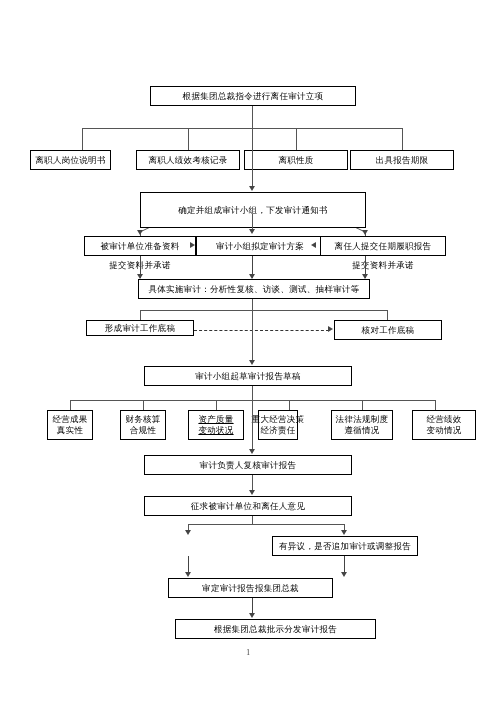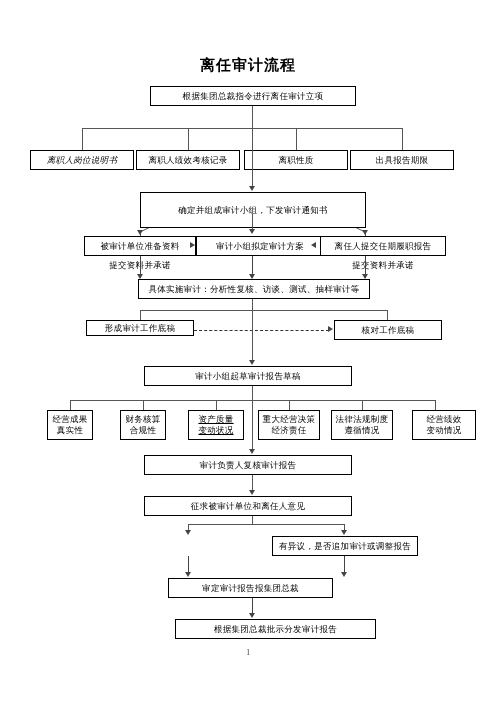--- a/index.html
+++ b/index.html
@@ -122,40 +122,39 @@
     text-align: center;
     font-size: 7.5px;
     color: #333333;
   }
 </style>
 </head>
 <body>
 
 <div id="page">
 
-  <div class="title">离任审计流程</div>
 
   <svg class="svg-layer" viewBox="0 0 496 702">
 
     <line x1="175" y1="215" x2="140" y2="232" stroke="#555555" stroke-width="1"></line>
     <line x1="330" y1="215" x2="365" y2="232" stroke="#555555" stroke-width="1"></line>
   </svg>
 
   <div class="box" style="left:150px; top:86px; width:206px; height:20px;">根据集团总裁指令进行离任审计立项</div>
 
   <div class="vline" style="left:252px; top:106px; height:22px;"></div>
 
   <div class="hline" style="left:82px; top:128px; width:320px;"></div>
 
   <div class="vline" style="left:82px; top:128px; height:22px;"></div>
   <div class="vline" style="left:188px; top:128px; height:22px;"></div>
   <div class="vline" style="left:296px; top:128px; height:22px;"></div>
   <div class="vline" style="left:402px; top:128px; height:22px;"></div>
 
-  <div class="box" style="left:30px; top:150px; width:104px; height:20px;font-style:italic;">离职人岗位说明书</div>
+  <div class="box" style="left:30px; top:150px; width:81px; height:20px;">离职人岗位说明书</div>
   <div class="box" style="left:136px; top:150px; width:104px; height:20px;">离职人绩效考核记录</div>
   <div class="box" style="left:244px; top:150px; width:104px; height:20px;">离职性质</div>
   <div class="box" style="left:350px; top:150px; width:104px; height:20px;">出具报告期限</div>
 
   <div class="vline" style="left:252px; top:128px; height:58px;"></div>
   <div class="arrow-down" style="left:249px; top:186px;"></div>
 
   <div class="box" style="left:140px; top:192px; width:226px; height:36px;">确定并组成审计小组，下发审计通知书</div>
 
   <div class="vline" style="left:252px; top:214px; height:18px;"></div>
@@ -221,21 +220,21 @@
     <span class="ln">真实性</span>
   </div>
   <div class="box two-line" style="left:120px; top:410px; width:46px; height:30px;">
     <span class="ln">财务核算</span>
     <span class="ln">合规性</span>
   </div>
   <div class="box two-line" style="left:188px; top:410px; width:56px; height:30px;text-decoration:underline;">
     <span class="ln">资产质量</span>
     <span class="ln">变动状况</span>
   </div>
-  <div class="box two-line" style="left:258px; top:410px; width:62px; height:30px;">
+  <div class="box two-line" style="left:258px; top:410px; width:40px; height:30px;">
     <span class="ln">重大经营决策</span>
     <span class="ln">经济责任</span>
   </div>
   <div class="box two-line" style="left:331px; top:410px; width:62px; height:30px;">
     <span class="ln">法律法规制度</span>
     <span class="ln">遵循情况</span>
   </div>
   <div class="box two-line" style="left:412px; top:410px; width:64px; height:30px;">
     <span class="ln">经营绩效</span>
     <span class="ln">变动情况</span>

